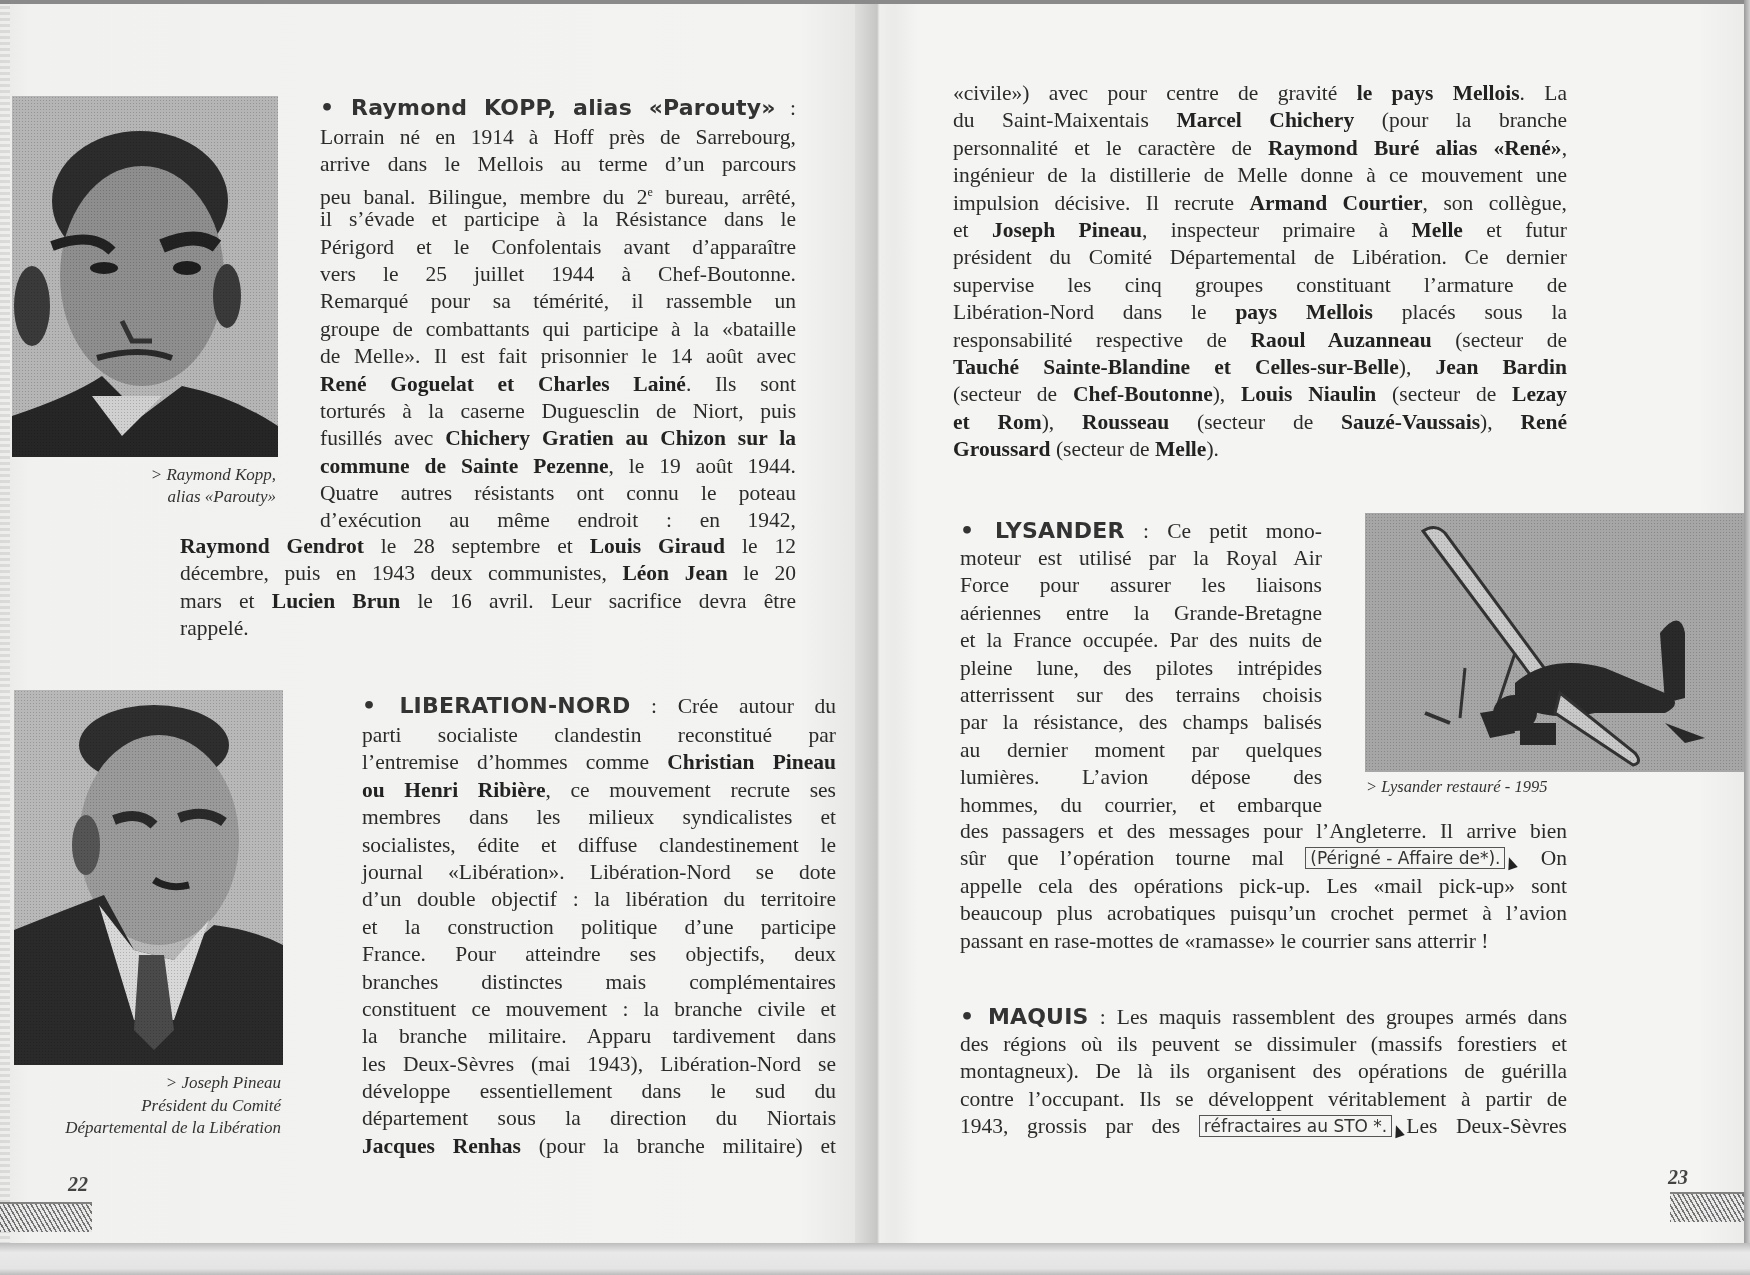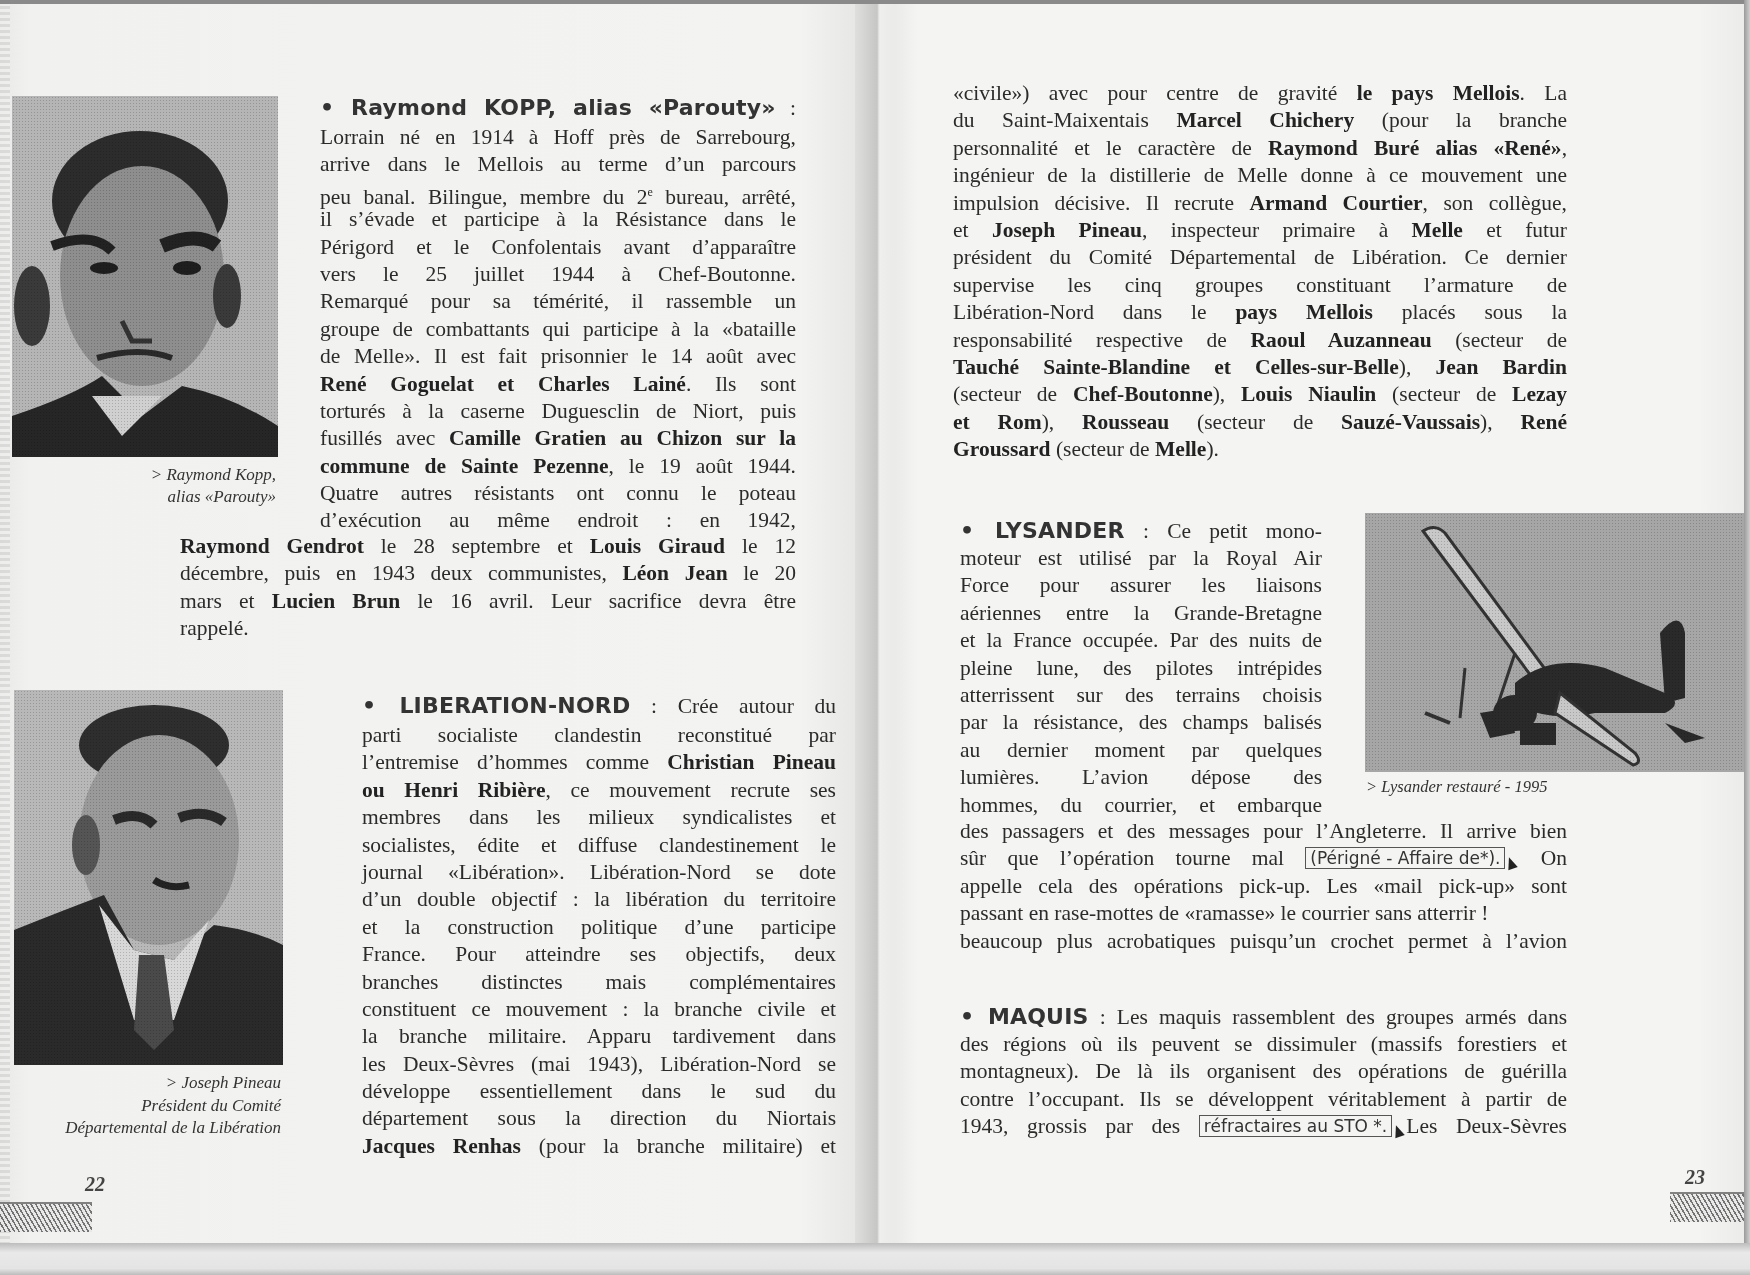--- a/index.html
+++ b/index.html
@@ -20,21 +20,21 @@
   .caption { position:absolute; font-style:italic; font-size:17px; line-height:22px; text-align:right; color:#333; }
 
   .para { position:absolute; font-size:21.5px; line-height:27.4px; text-align:justify; color:#2b2b2b; }
   .para b { font-weight:bold; color:#222; }
   .heading { font-family:"DejaVu Sans", "Liberation Sans", sans-serif; font-weight:bold; font-size:22px; letter-spacing:0.2px; color:#333; }
   .line { display:block; text-align:justify; text-align-last:justify; white-space:nowrap; height:27.4px; }
   .line.last { text-align-last:left; }
   .box { display:inline-block; border:1px solid #555; padding:0 4px; font-family:"DejaVu Sans", "Liberation Sans", sans-serif; font-size:17px; line-height:20px; color:#333; vertical-align:1px; }
   .cursor-icon { display:inline-block; width:0; height:0; border-left:5px solid transparent; border-right:5px solid transparent; border-bottom:12px solid #222; transform:rotate(-20deg); margin:0 3px 0 1px; vertical-align:-4px; }
 
-  .pagenum { position:absolute; font-style:italic; font-weight:bold; font-size:20px; color:#444;margin-left:17px; }
+  .pagenum { position:absolute; font-style:italic; font-weight:bold; font-size:20px; color:#444; }
   .pattern { position:absolute; height:28px; background:repeating-linear-gradient(60deg,#555 0 1.5px,#e8e8e8 1.5px 4px); border-top:2px solid #666; opacity:0.8; }
 </style>
 </head>
 <body>
 
 <div class="page" id="left-page">
   <div class="left-binding"></div>
 
   <div class="photo" style="left:12px;top:96px;width:266px;height:361px;" title="Portrait of Raymond Kopp">
     <svg viewBox="0 0 266 361" preserveAspectRatio="none">
@@ -66,21 +66,21 @@
         <span class="line">arrive dans le Mellois au terme d’un parcours</span>
         <span class="line">peu banal. Bilingue, membre du 2<sup style="font-size: 12px;">e</sup> bureau, arrêté,</span>
         <span class="line">il s’évade et participe à la Résistance dans le</span>
         <span class="line">Périgord et le Confolentais avant d’apparaître</span>
         <span class="line">vers le 25 juillet 1944 à Chef-Boutonne.</span>
         <span class="line">Remarqué pour sa témérité, il rassemble un</span>
         <span class="line">groupe de combattants qui participe à la «bataille</span>
         <span class="line">de Melle». Il est fait prisonnier le 14 août avec</span>
         <span class="line"><b>René Goguelat et Charles Lainé</b>. Ils sont</span>
         <span class="line">torturés à la caserne Duguesclin de Niort, puis</span>
-        <span class="line">fusillés avec <b>Camille Gratien au Chizon sur la</b></span>
+        <span class="line">fusillés avec <b>Chichery Gratien au Chizon sur la</b></span>
         <span class="line"><b>commune de  Sainte Pezenne</b>, le 19 août 1944.</span>
         <span class="line">Quatre autres résistants ont connu le poteau</span>
         <span class="line">d’exécution au même endroit : en 1942,</span>
       </div>
   </div>
   <div class="para" id="kopp-wide" style="left:180px;top:533px;width:616px;">
       <span class="line"><b>Raymond Gendrot</b> le 28 septembre et <b>Louis Giraud</b> le 12</span>
       <span class="line">décembre, puis en 1943 deux communistes, <b>Léon Jean</b> le 20</span>
       <span class="line">mars et <b>Lucien Brun</b> le 16 avril. Leur sacrifice devra être</span>
       <span class="line last">rappelé.</span>
@@ -159,22 +159,22 @@
       <span class="line">atterrissent sur des terrains choisis</span>
       <span class="line">par la résistance, des champs balisés</span>
       <span class="line">au dernier moment par quelques</span>
       <span class="line">lumières. L’avion dépose des</span>
       <span class="line">hommes, du courrier, et embarque</span>
     </div>
   <div class="para" id="lys-wide" style="left:82px;top:818px;width:607px;">
       <span class="line">des passagers et des messages pour l’Angleterre. Il arrive bien</span>
       <span class="line">sûr que l’opération tourne mal <span class="box">(Périgné - Affaire de*).</span><span class="cursor-icon"></span> On</span>
       <span class="line">appelle cela des opérations pick-up. Les «mail pick-up» sont</span>
+      <span class="line">beaucoup plus acrobatiques puisqu’un crochet permet à l’avion</span>
       <span class="line last">passant en rase-mottes de «ramasse» le courrier sans atterrir !</span>
-      <span class="line">beaucoup plus acrobatiques puisqu’un crochet permet à l’avion</span>
     </div>
 
   <div class="photo" style="left:487px;top:513px;width:380px;height:259px;" title="Lysander aircraft in flight">
     <svg viewBox="0 0 380 259" preserveAspectRatio="none">
       <rect width="380" height="259" fill="#a6a6a6"></rect>
       <path d="M58 18 Q70 10 80 20 L205 190 Q200 200 190 195 Z" fill="#c8c8c8" stroke="#333" stroke-width="3"></path>
       <path d="M150 170 Q185 140 240 155 L300 180 Q320 190 300 200 L230 200 Q180 210 150 190 Z" fill="#2a2a2a"></path>
       <path d="M295 120 Q315 95 320 120 L320 185 L300 190 Z" fill="#2a2a2a"></path>
       <path d="M195 180 L270 240 Q278 250 268 252 L190 200 Z" fill="#c8c8c8" stroke="#333" stroke-width="3"></path>
       <path d="M115 200 L145 195 L150 220 L125 225 Z" fill="#2a2a2a"></path>

